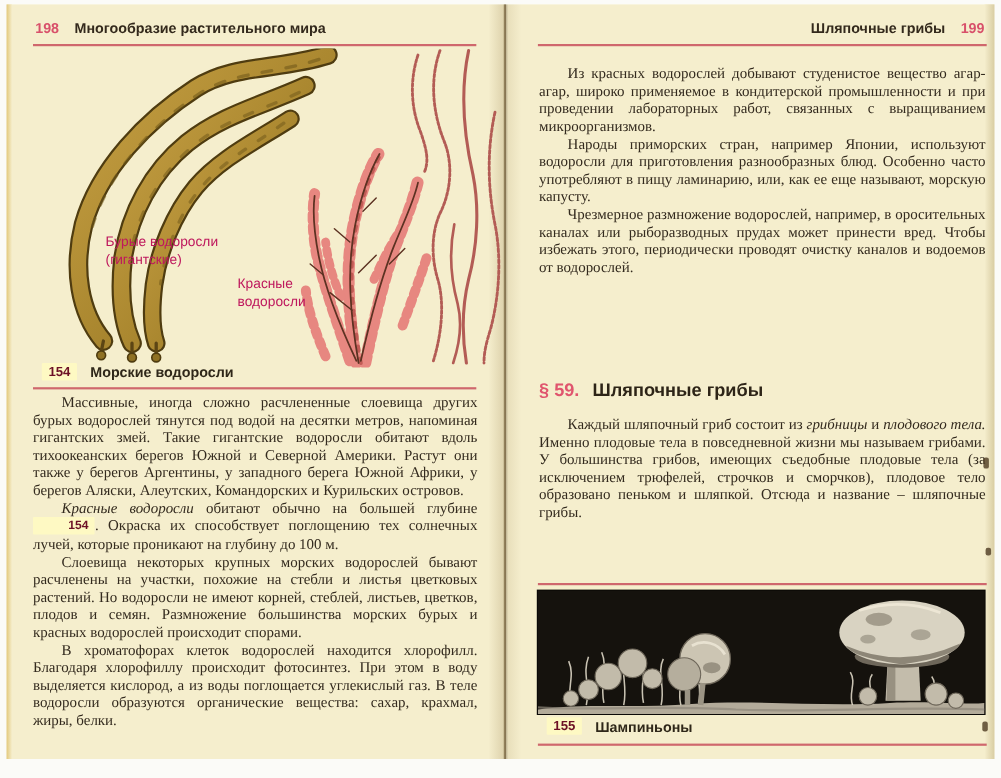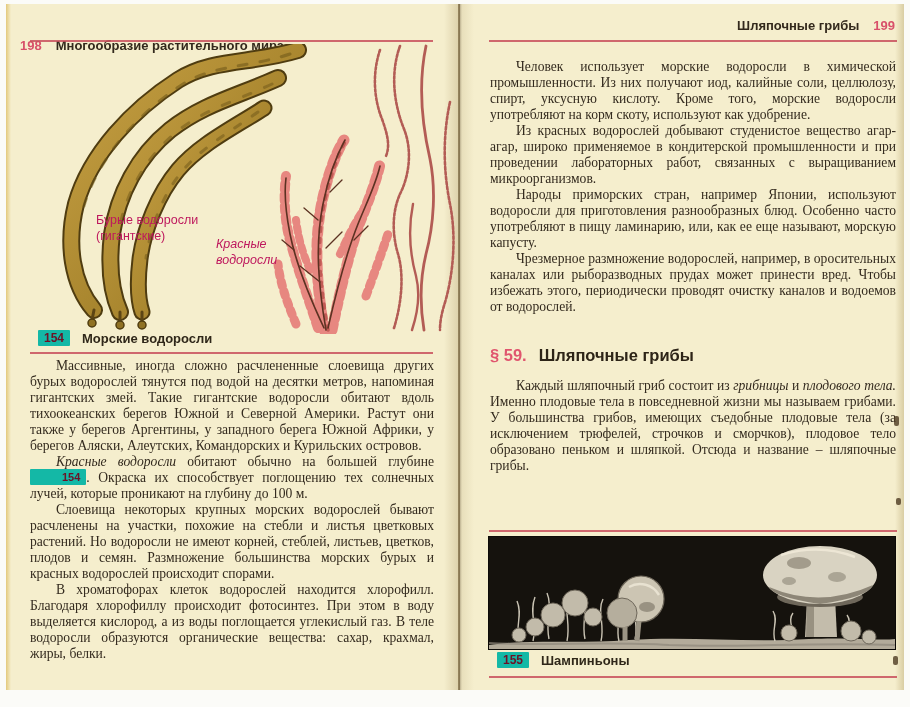--- a/index.html
+++ b/index.html
@@ -17,21 +17,21 @@
   .runhead{position:absolute;top:16px;height:18px;display:flex;align-items:center;gap:14px;
        font-family:"Liberation Sans",sans-serif;font-weight:bold;font-size:13px;color:#33291c;}
   .pagenum{color:#d8506a;}
   .rule{position:absolute;height:2px;background:#c84f5c;opacity:.85;}
 
   .bodytext{position:absolute;width:404px;font-size:13.6px;line-height:16px;color:#332a1e;
        text-align:justify;}
   .bodytext p{margin:0;text-indent:26px;}
   .ital{font-style:italic;}
 
-  .badge{display:inline-block;background:#14b8a6;color:#6d1126;font-family:"Liberation Sans",sans-serif;
+  .badge{display:inline-block;background:#fef9c3;color:#6d1126;font-family:"Liberation Sans",sans-serif;
        font-weight:bold;font-size:11px;line-height:14px;padding:1px 6px;border-radius:1px;
        transform:translateY(-1px);}
   .figcap{position:absolute;display:flex;align-items:center;gap:12px;
        font-family:"Liberation Sans",sans-serif;font-weight:bold;font-size:13px;color:#2f2719;}
   .figcap .badge{font-size:12px;transform:none;}
 
   .figlabel{position:absolute;font-family:"Liberation Sans",sans-serif;font-size:12.5px;
        line-height:16px;color:#be185d;}
 
   .secthead{position:absolute;display:flex;align-items:baseline;gap:12px;
@@ -42,21 +42,21 @@
        box-shadow:0 0 0 1px #0c0a07;}
   .edge-mark{position:absolute;width:5px;background:#4e3b22;border-radius:2px;opacity:.8;}
 </style>
 </head>
 <body>
 
 <div class="spread"></div>
 <div class="gutter"></div>
 <div class="gutter-line"></div>
 
-<div class="runhead" style="left:20px;margin-top:20px;">
+<div class="runhead" style="left:32px;">
   <span class="pagenum">198</span>
   <span>Многообразие растительного мира</span>
 </div>
 <div class="rule" style="left:30px;top:40px;width:403px;"></div>
 
 <svg width="430" height="290" viewBox="0 0 430 290" style="position:absolute;left:28px;top:44px;">
   <defs>
     <linearGradient id="kelp" x1="0" y1="0" x2="1" y2="1">
       <stop offset="0" stop-color="#c9a245"></stop>
       <stop offset="0.5" stop-color="#ab8830"></stop>
@@ -103,21 +103,21 @@
     <path d="M 398,2 C 390,40 394,80 402,115 C 408,145 406,180 398,210 C 392,235 392,262 396,286" stroke-width="2.8"></path>
     <path d="M 422,58 C 414,95 416,130 422,160 C 428,190 426,225 418,255 C 414,268 412,276 412,286" stroke-width="2.6" stroke-dasharray="3 2"></path>
     <path d="M 385,160 C 380,185 382,210 388,232 C 392,248 390,268 384,286" stroke-width="2.4"></path>
   </g>
 </svg>
 
 <div class="figlabel" style="left:96px;top:212px;">
   <div>Бурые водоросли</div>
   <div>(гигантские)</div>
 </div>
-<div class="figlabel" style="left:216px;top:236px;font-style:italic;">
+<div class="figlabel" style="left:216px;top:250px;">
   <div>Красные</div>
   <div>водоросли</div>
 </div>
 
 <div class="figcap" style="left:38px;top:330px;">
   <span class="badge">154</span>
   <span>Морские водоросли</span>
 </div>
 <div class="rule" style="left:30px;top:352px;width:403px;height:1.5px;"></div>
 
@@ -128,21 +128,20 @@
   <p>В хроматофорах клеток водорослей находится хлорофилл. Благодаря хлорофиллу происходит фотосинтез. При этом в воду выделяется кислород, а из воды поглощается углекислый газ. В теле водоросли образуются органические вещества: сахар, крахмал, жиры, белки.</p>
 </div>
 
 <div class="runhead" style="left:489px;width:406px;justify-content:flex-end;">
   <span>Шляпочные грибы</span>
   <span class="pagenum">199</span>
 </div>
 <div class="rule" style="left:489px;top:40px;width:408px;"></div>
 
 <div class="bodytext" style="left:490px;top:59px;width:406px;">
-  <p>Человек использует морские водоросли в химической промышленности. Из них получают иод, калийные соли, целлюлозу, спирт, уксусную кислоту. Кроме того, морские водоросли употребляют на корм скоту, используют как удобрение.</p>
   <p>Из красных водорослей добывают студенистое вещество агар-агар, широко применяемое в кондитерской промышленности и при проведении лабораторных работ, связанных с выращиванием микроорганизмов.</p>
   <p>Народы приморских стран, например Японии, используют водоросли для приготовления разнообразных блюд. Особенно часто употребляют в пищу ламинарию, или, как ее еще называют, морскую капусту.</p>
   <p>Чрезмерное размножение водорослей, например, в оросительных каналах или рыборазводных прудах может принести вред. Чтобы избежать этого, периодически проводят очистку каналов и водоемов от водорослей.</p>
 </div>
 
 <div class="secthead" style="left:490px;top:346px;">
   <span class="secnum">§ 59.</span>
   <span>Шляпочные грибы</span>
 </div>
 

